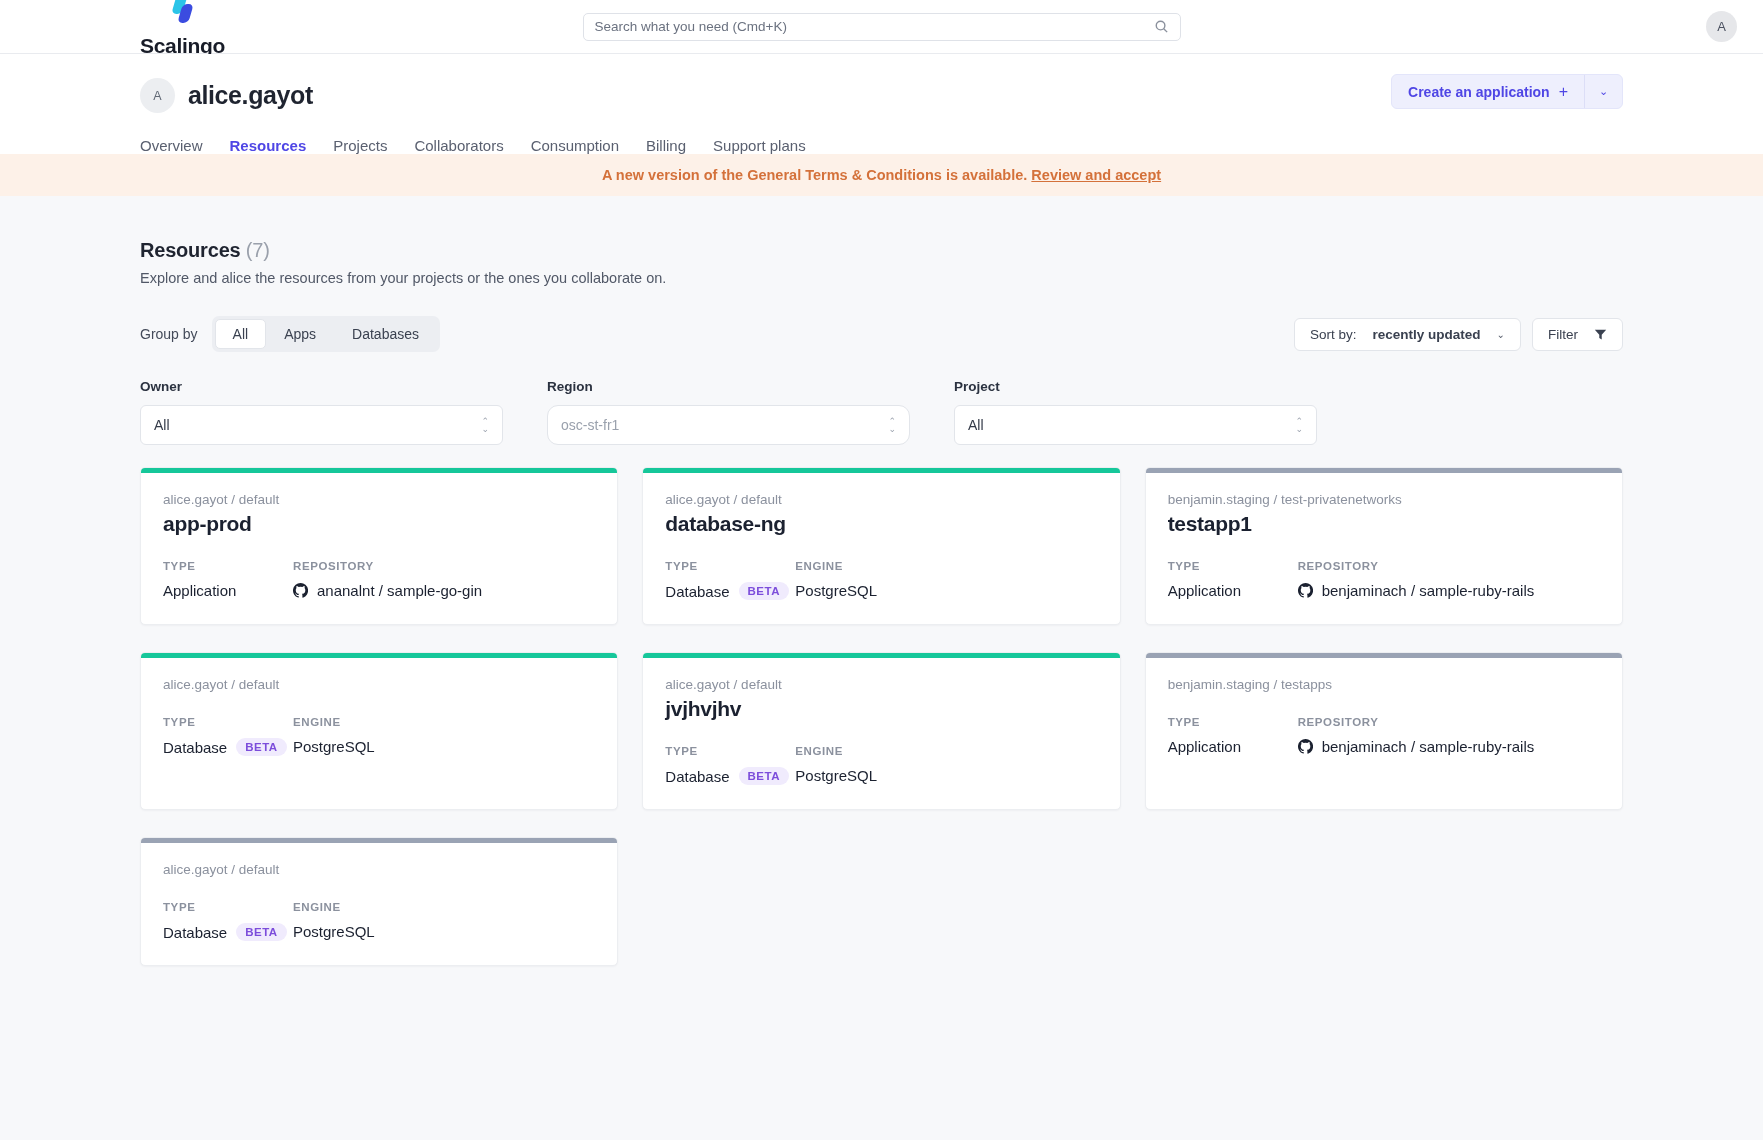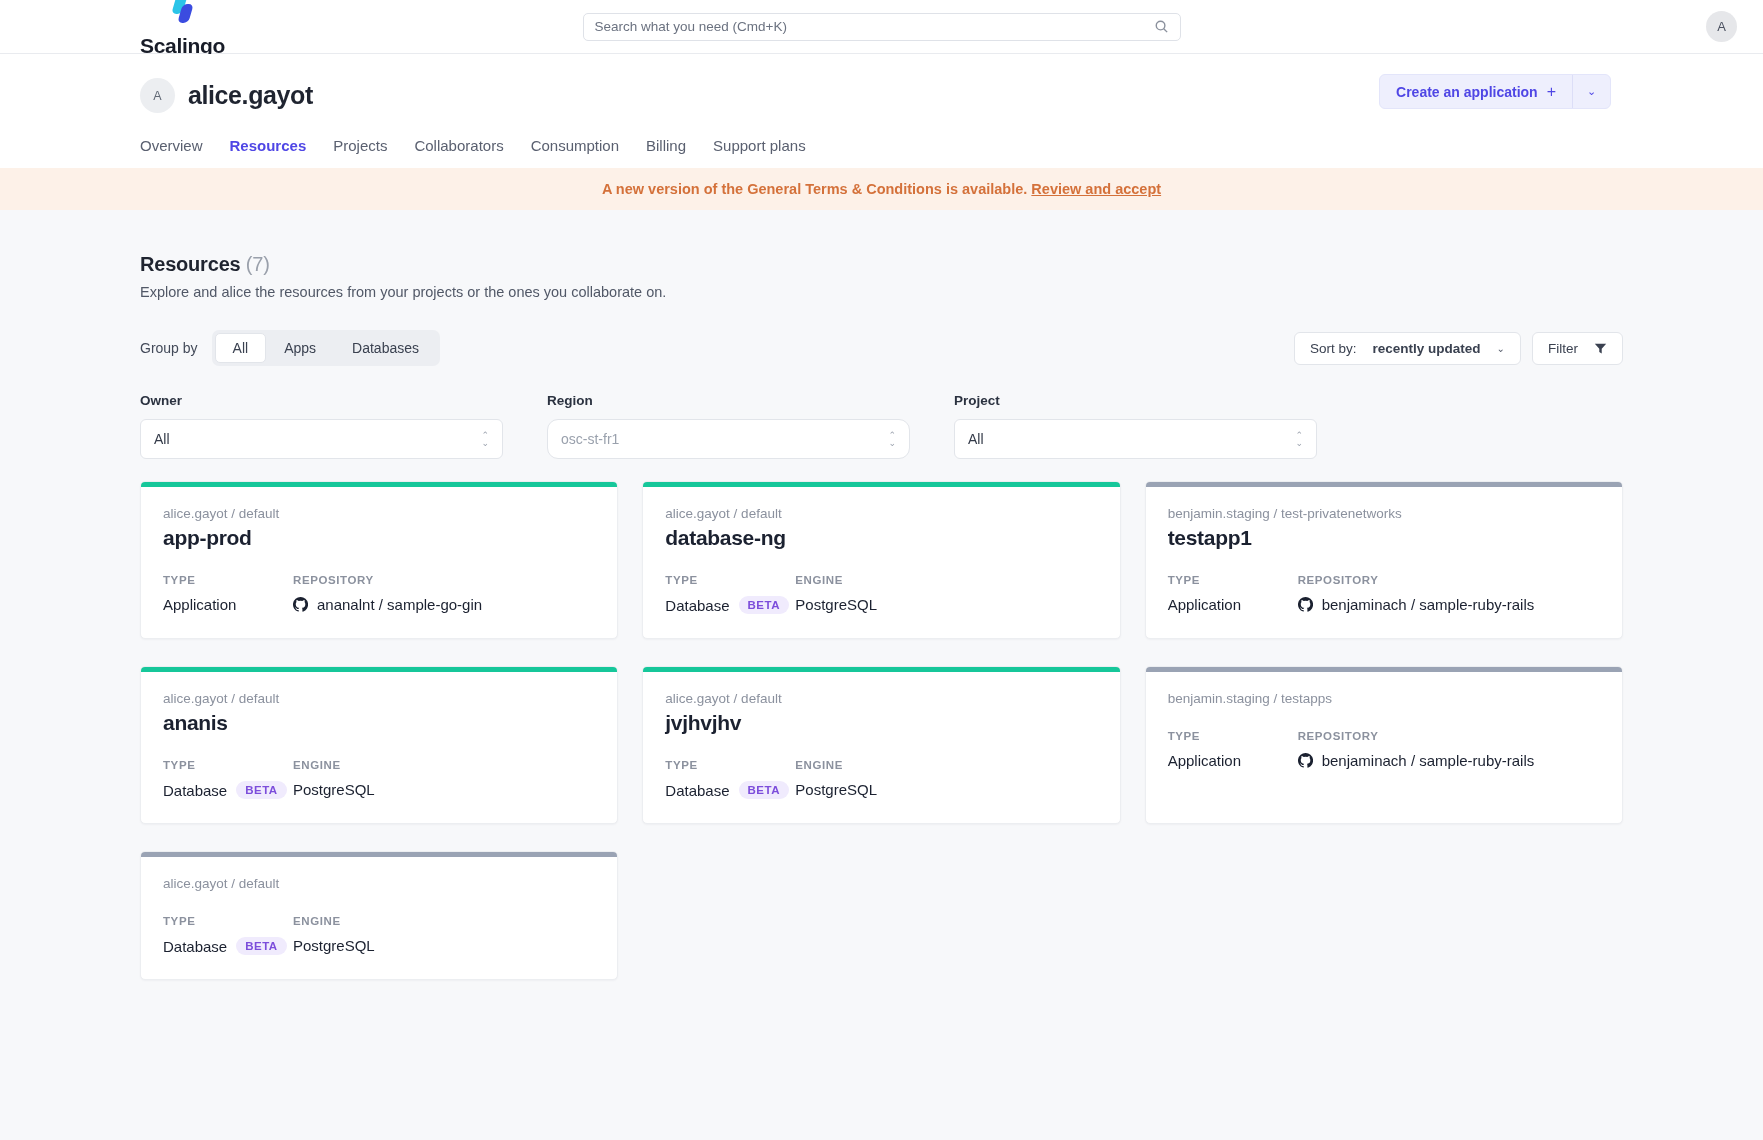--- a/index.html
+++ b/index.html
@@ -76,21 +76,21 @@
   .avatar-page {
     width: 35px; height: 35px; border-radius: 50%;
     background: #eceef1; color: #606875;
     display: flex; align-items: center; justify-content: center;
     font-size: 12.5px;
     margin-right: 13px;
   }
   .page-title { font-size: 25px; font-weight: bold; letter-spacing: -0.4px; }
 
   .create-grp {
-    position: absolute; right: 152px; top: 20px;
+    position: absolute; right: 140px; top: 20px;
     display: flex; align-items: stretch;
     background: #eeeffd; border: 1px solid #e3e5fa; border-radius: 6px;
     overflow: hidden;
   }
   .create-btn {
     display: flex; align-items: center; gap: 9px;
     padding: 0 16px; height: 33px;
     font-size: 14px; font-weight: bold; color: #4f46e5;
     background: transparent; border: none; cursor: pointer;
     font-family: "Liberation Sans", sans-serif;
@@ -101,21 +101,20 @@
     border-left: 1px solid #dcdef7; color: #4f46e5; font-size: 11px;
     cursor: pointer;
   }
 
   .tabs {
     display: flex; gap: 27px;
     padding-top: 24px; padding-bottom: 0;
   }
   .tab {
     font-size: 15px; color: #5a6070; cursor: pointer;
-    padding-bottom: 14px;
   }
   .tab.active { color: #4f46e5; font-weight: bold; }
 
   
   .banner {
     background: #fdf1e8;
     text-align: center;
     padding: 13px 0;
     font-size: 14.5px; font-weight: bold; color: #d4713a;
   }
@@ -423,21 +422,20 @@
             </div>
           </div>
         </div>
       </div>
     </div>
 
     <div class="card">
       <div class="card-top db-owned"></div>
       <div class="card-body">
         <div class="card-path">alice.gayot / default</div>
-        <div class="card-name">ananis</div>
         <div class="card-meta">
           <div class="meta-col-type">
             <div class="meta-label">TYPE</div>
             <div class="meta-value">
               <span>Database</span>
               <span class="beta">BETA</span>
             </div>
           </div>
           <div>
             <div class="meta-label">ENGINE</div>

